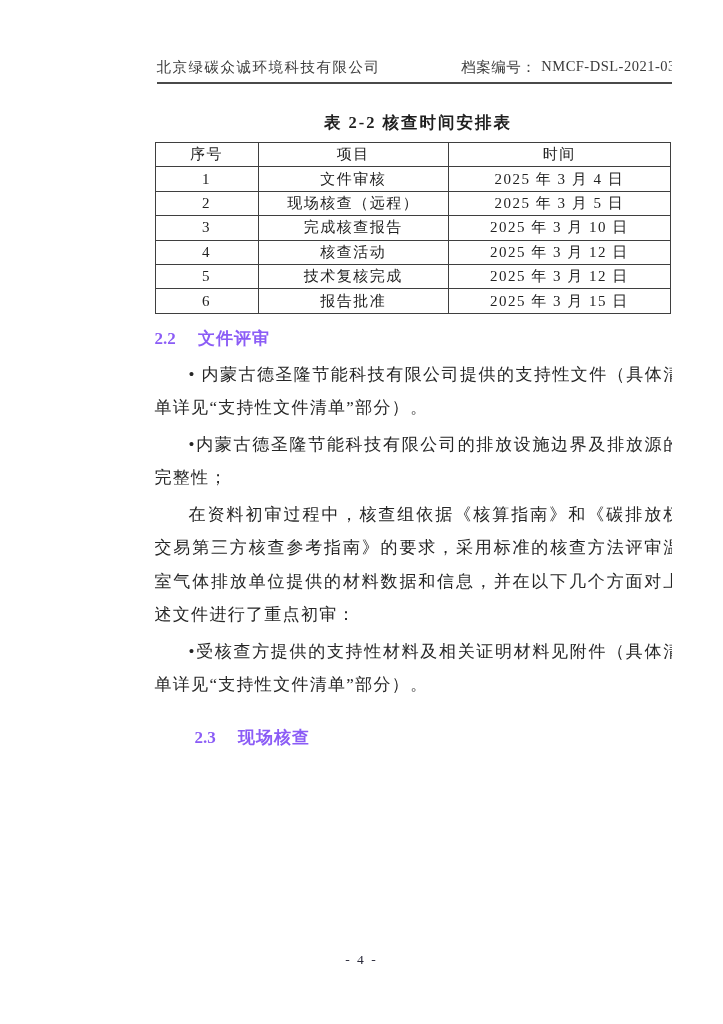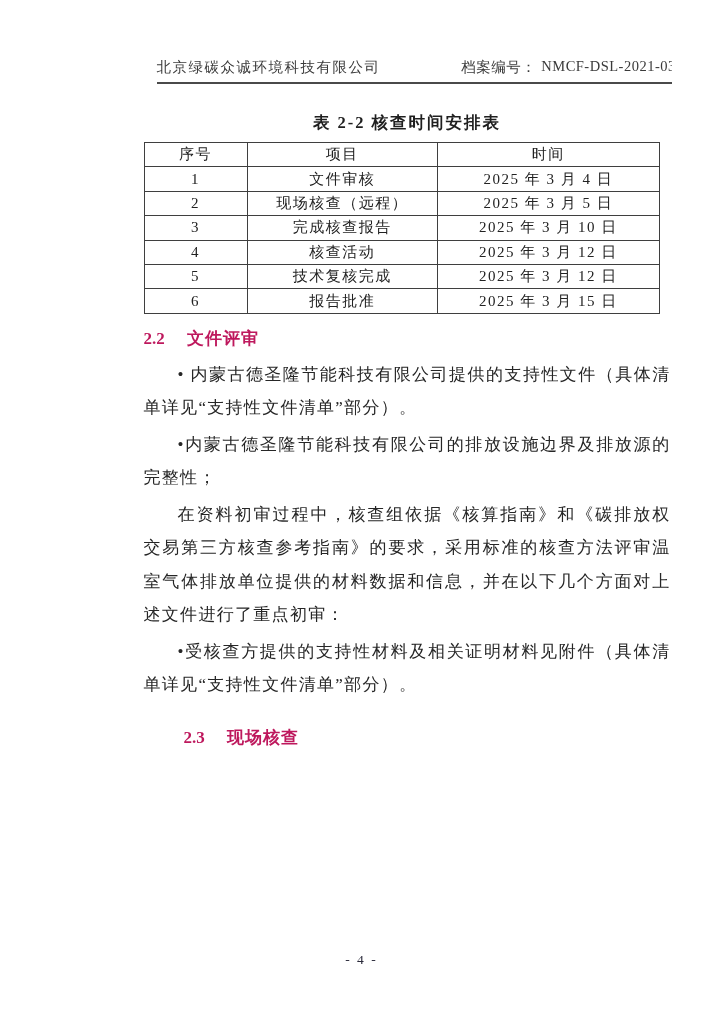--- a/index.html
+++ b/index.html
@@ -26,21 +26,21 @@
     border-bottom: 2px solid #4a4a4a;
     padding-bottom: 5px;
     font-size: 14.5px;
     letter-spacing: 1.5px;
     color: #3a3a3a;
   }
   .doc-header .archive { display: flex; gap: 5px; letter-spacing: 0.5px; }
   
   .content {
     position: absolute;
-    left: 92px;
+    left: 103px;
     top: 94px;
     width: 527px;
   }
   .table-title {
     text-align: center;
     font-weight: bold;
     font-size: 16.5px;
     letter-spacing: 2px;
     margin: 4px 0 8px 0;
     color: #1f1f1f;
@@ -61,21 +61,21 @@
     letter-spacing: 1.5px;
   }
   table.schedule th { font-weight: normal; }
   col.c1 { width: 20%; }
   col.c2 { width: 37%; }
   col.c3 { width: 43%; }
   
   .sec-head {
     font-size: 17px;
     font-weight: bold;
-    color: #be185d;
+    color: #8b5cf6;
     margin: 13px 0 8px 0;
     letter-spacing: 1px;
   }
   .sec-head .sec-num { margin-right: 17px; letter-spacing: 0; }
   .sec-head.indented { margin-left: 40px; margin-top: 24px; margin-bottom: 12px; }
   p.body {
     font-size: 17px;
     line-height: 1.97;
     letter-spacing: 1.3px;
     text-align: justify;

